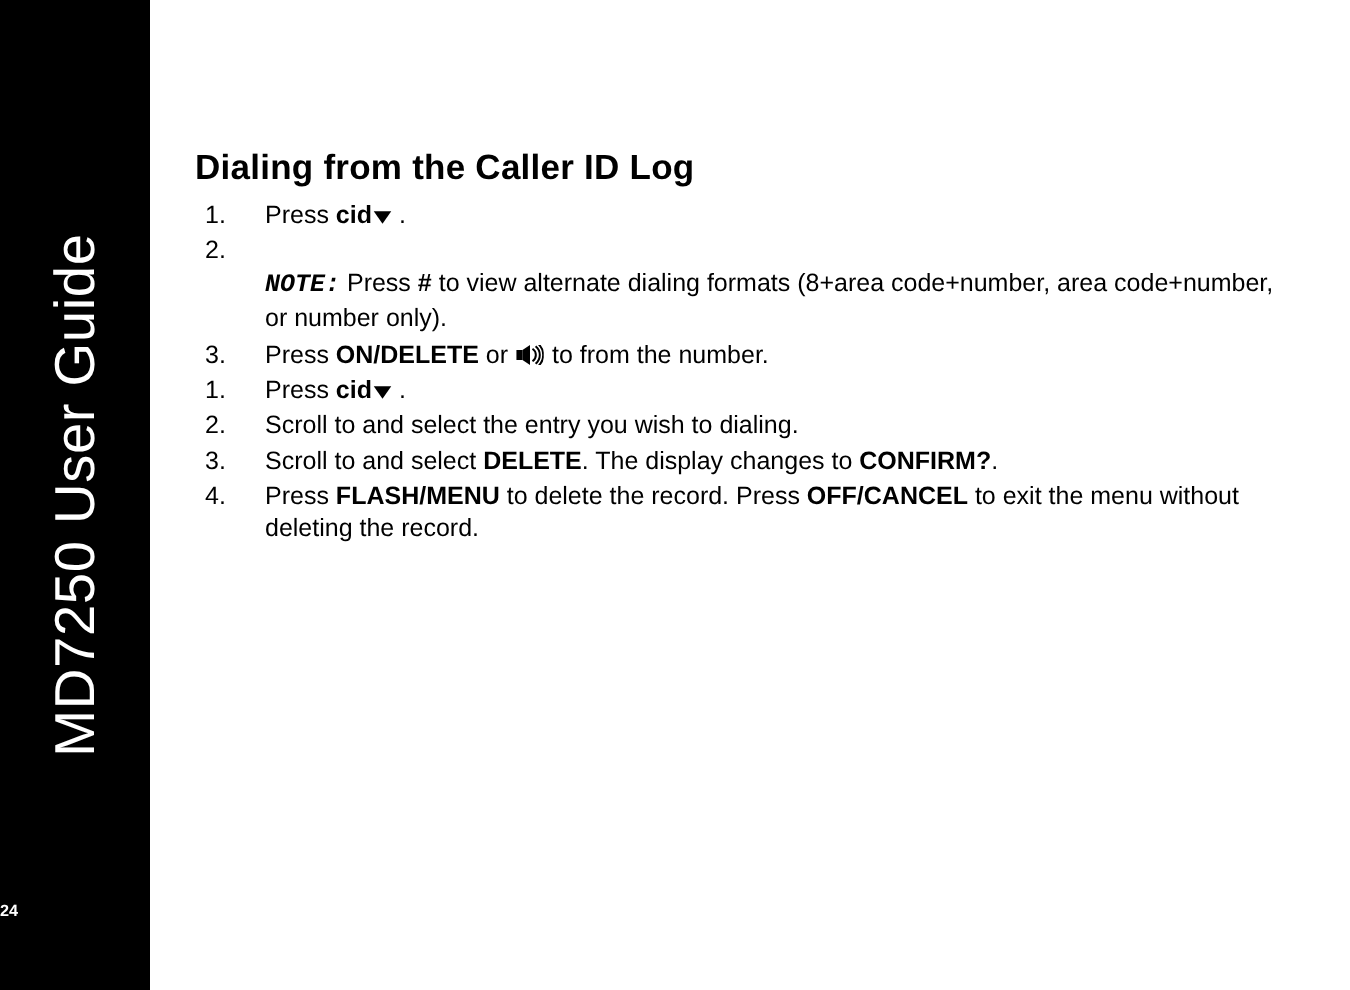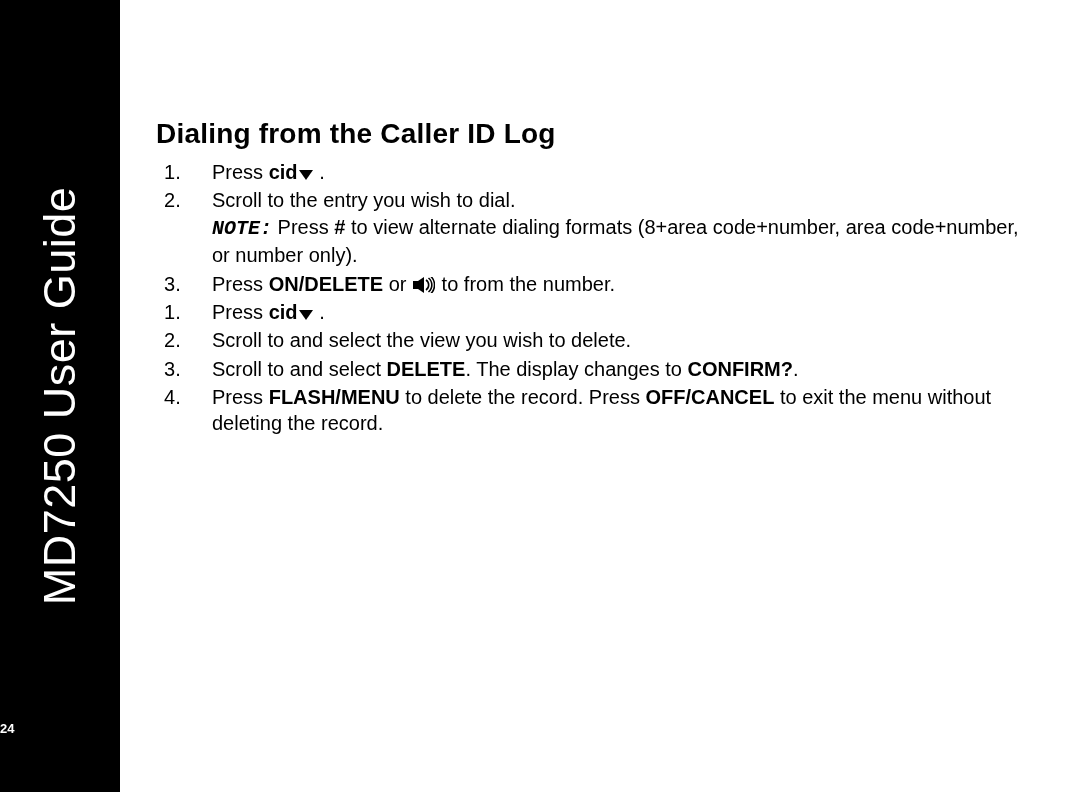--- a/index.html
+++ b/index.html
@@ -99,21 +99,21 @@
   <main class="content">
 
     <h2 class="section-heading">Dialing from the Caller ID Log</h2>
     <ol class="steps">
 
       <li>
         <span>Press </span><span class="b">cid</span><span class="arrow-down-icon"></span><span> .</span>
       </li>
 
       <li>
-        <span>Scroll to the entry you wish to dial.</span><br>
+        <br>
         <span class="bi">NOTE:</span><span> Press </span><span class="b">#</span><span> to view alternate dialing formats (8+area code+number, area code+number, or number only).</span>
       </li>
 
       <li>
         <span>Press </span><span class="b">ON/DELETE</span><span> or </span><span class="speaker-icon"><svg width="22" height="16" viewBox="0 0 22 16">
               <rect x="0" y="4" width="5" height="8" fill="#000"></rect>
               <polygon points="5,4 11,0 11,16 5,12" fill="#000"></polygon>
               <path d="M13 3 A6 6 0 0 1 13 13" stroke="#000" stroke-width="1.6" fill="none"></path>
               <path d="M15.5 1 A9 9 0 0 1 15.5 15" stroke="#000" stroke-width="1.6" fill="none"></path>
               <path d="M18 -0.5 A12 12 0 0 1 18 16.5" stroke="#000" stroke-width="1.6" fill="none"></path>
@@ -122,21 +122,21 @@
 
     </ol>
 
     <ol class="steps">
 
       <li>
         <span>Press </span><span class="b">cid</span><span class="arrow-down-icon"></span><span> .</span>
       </li>
 
       <li>
-        <span>Scroll to and select the view you wish to delete.</span>
+        <span>Scroll to and select the entry you wish to dialing.</span>
       </li>
 
       <li>
         <span>Scroll to and select </span><span class="b">DELETE</span><span>. The display changes to </span><span class="b">CONFIRM?</span><span>.</span>
       </li>
 
       <li>
         <span>Press </span><span class="b">FLASH/MENU</span><span> to delete the record. Press </span><span class="b">OFF/CANCEL</span><span> to exit the menu without deleting the record.</span>
       </li>
 

